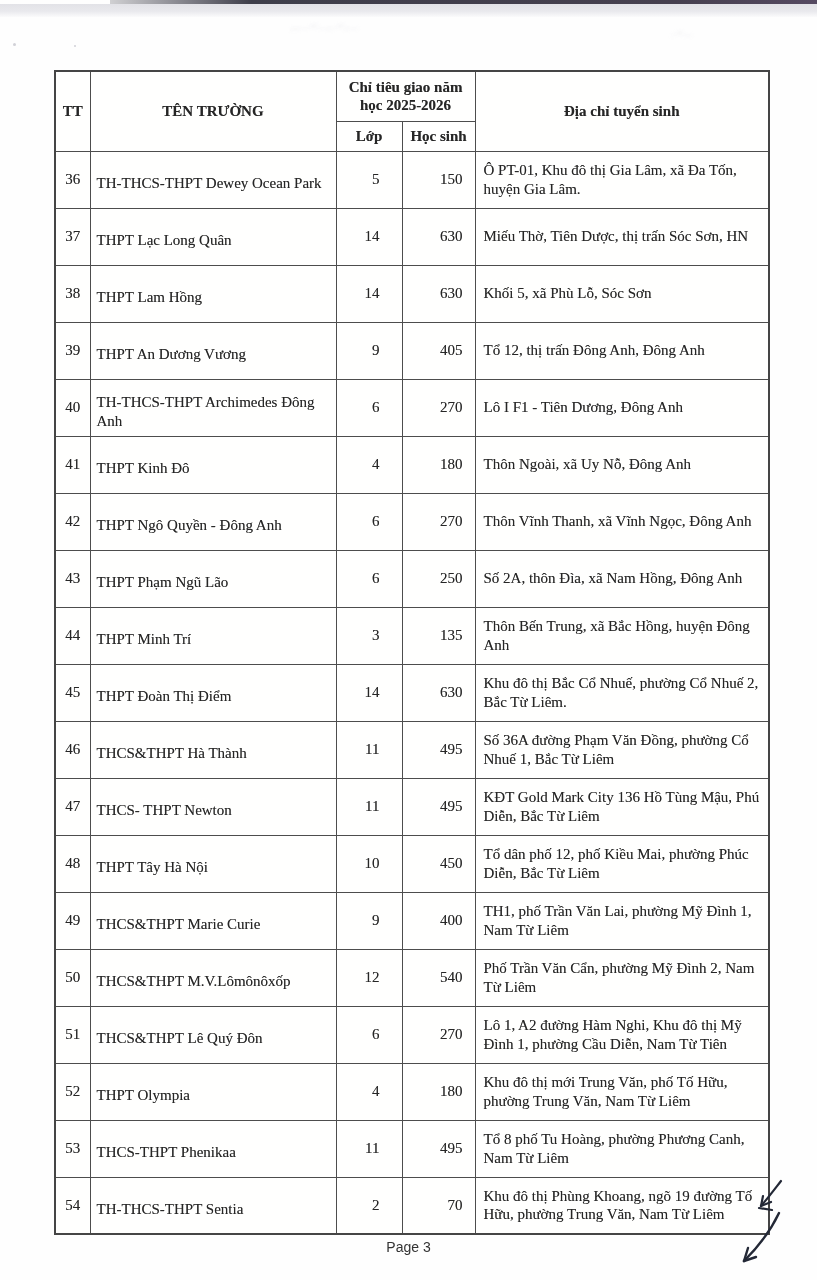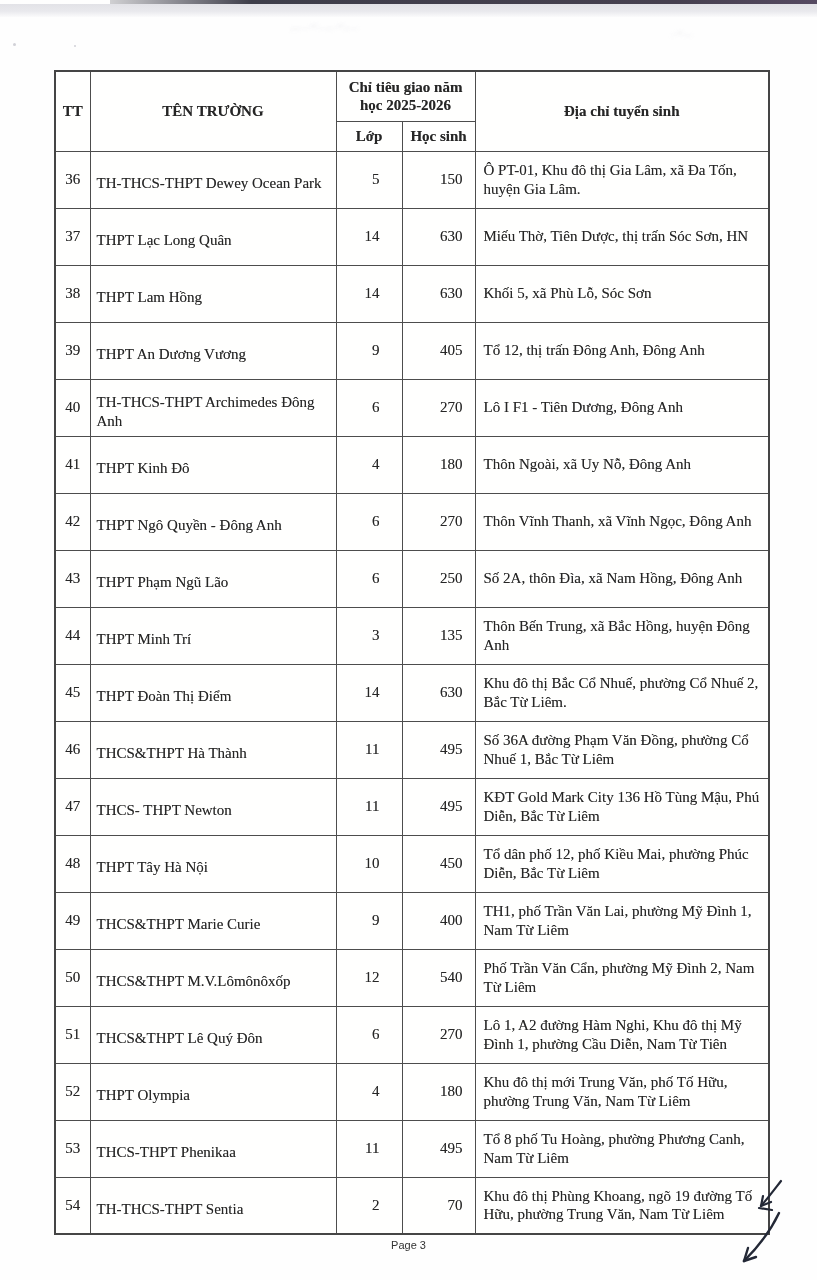--- a/index.html
+++ b/index.html
@@ -75,21 +75,21 @@
   td.col-school { text-align: left; padding: 10px 4px 2px 6px; }
   td.col-classes { text-align: right; padding-right: 22px; }
   td.col-students { text-align: right; padding-right: 12px; }
   td.col-address { text-align: left; padding: 3px 4px 3px 8px; font-size: 14.5px; }
 
   .page-footer {
     position: absolute;
     top: 1239px; left: 0; right: 0;
     text-align: center;
     font-family: "Liberation Sans", "DejaVu Sans", sans-serif;
-    font-size: 11px;
+    font-size: 14px;
     color: #333333;
   }
   .ink-marks { position: absolute; top: 0; left: 0; pointer-events: none; }
 </style>
 </head>
 <body>
 
 <div class="screen">
 
   <div class="scan-dark-strip"></div>

